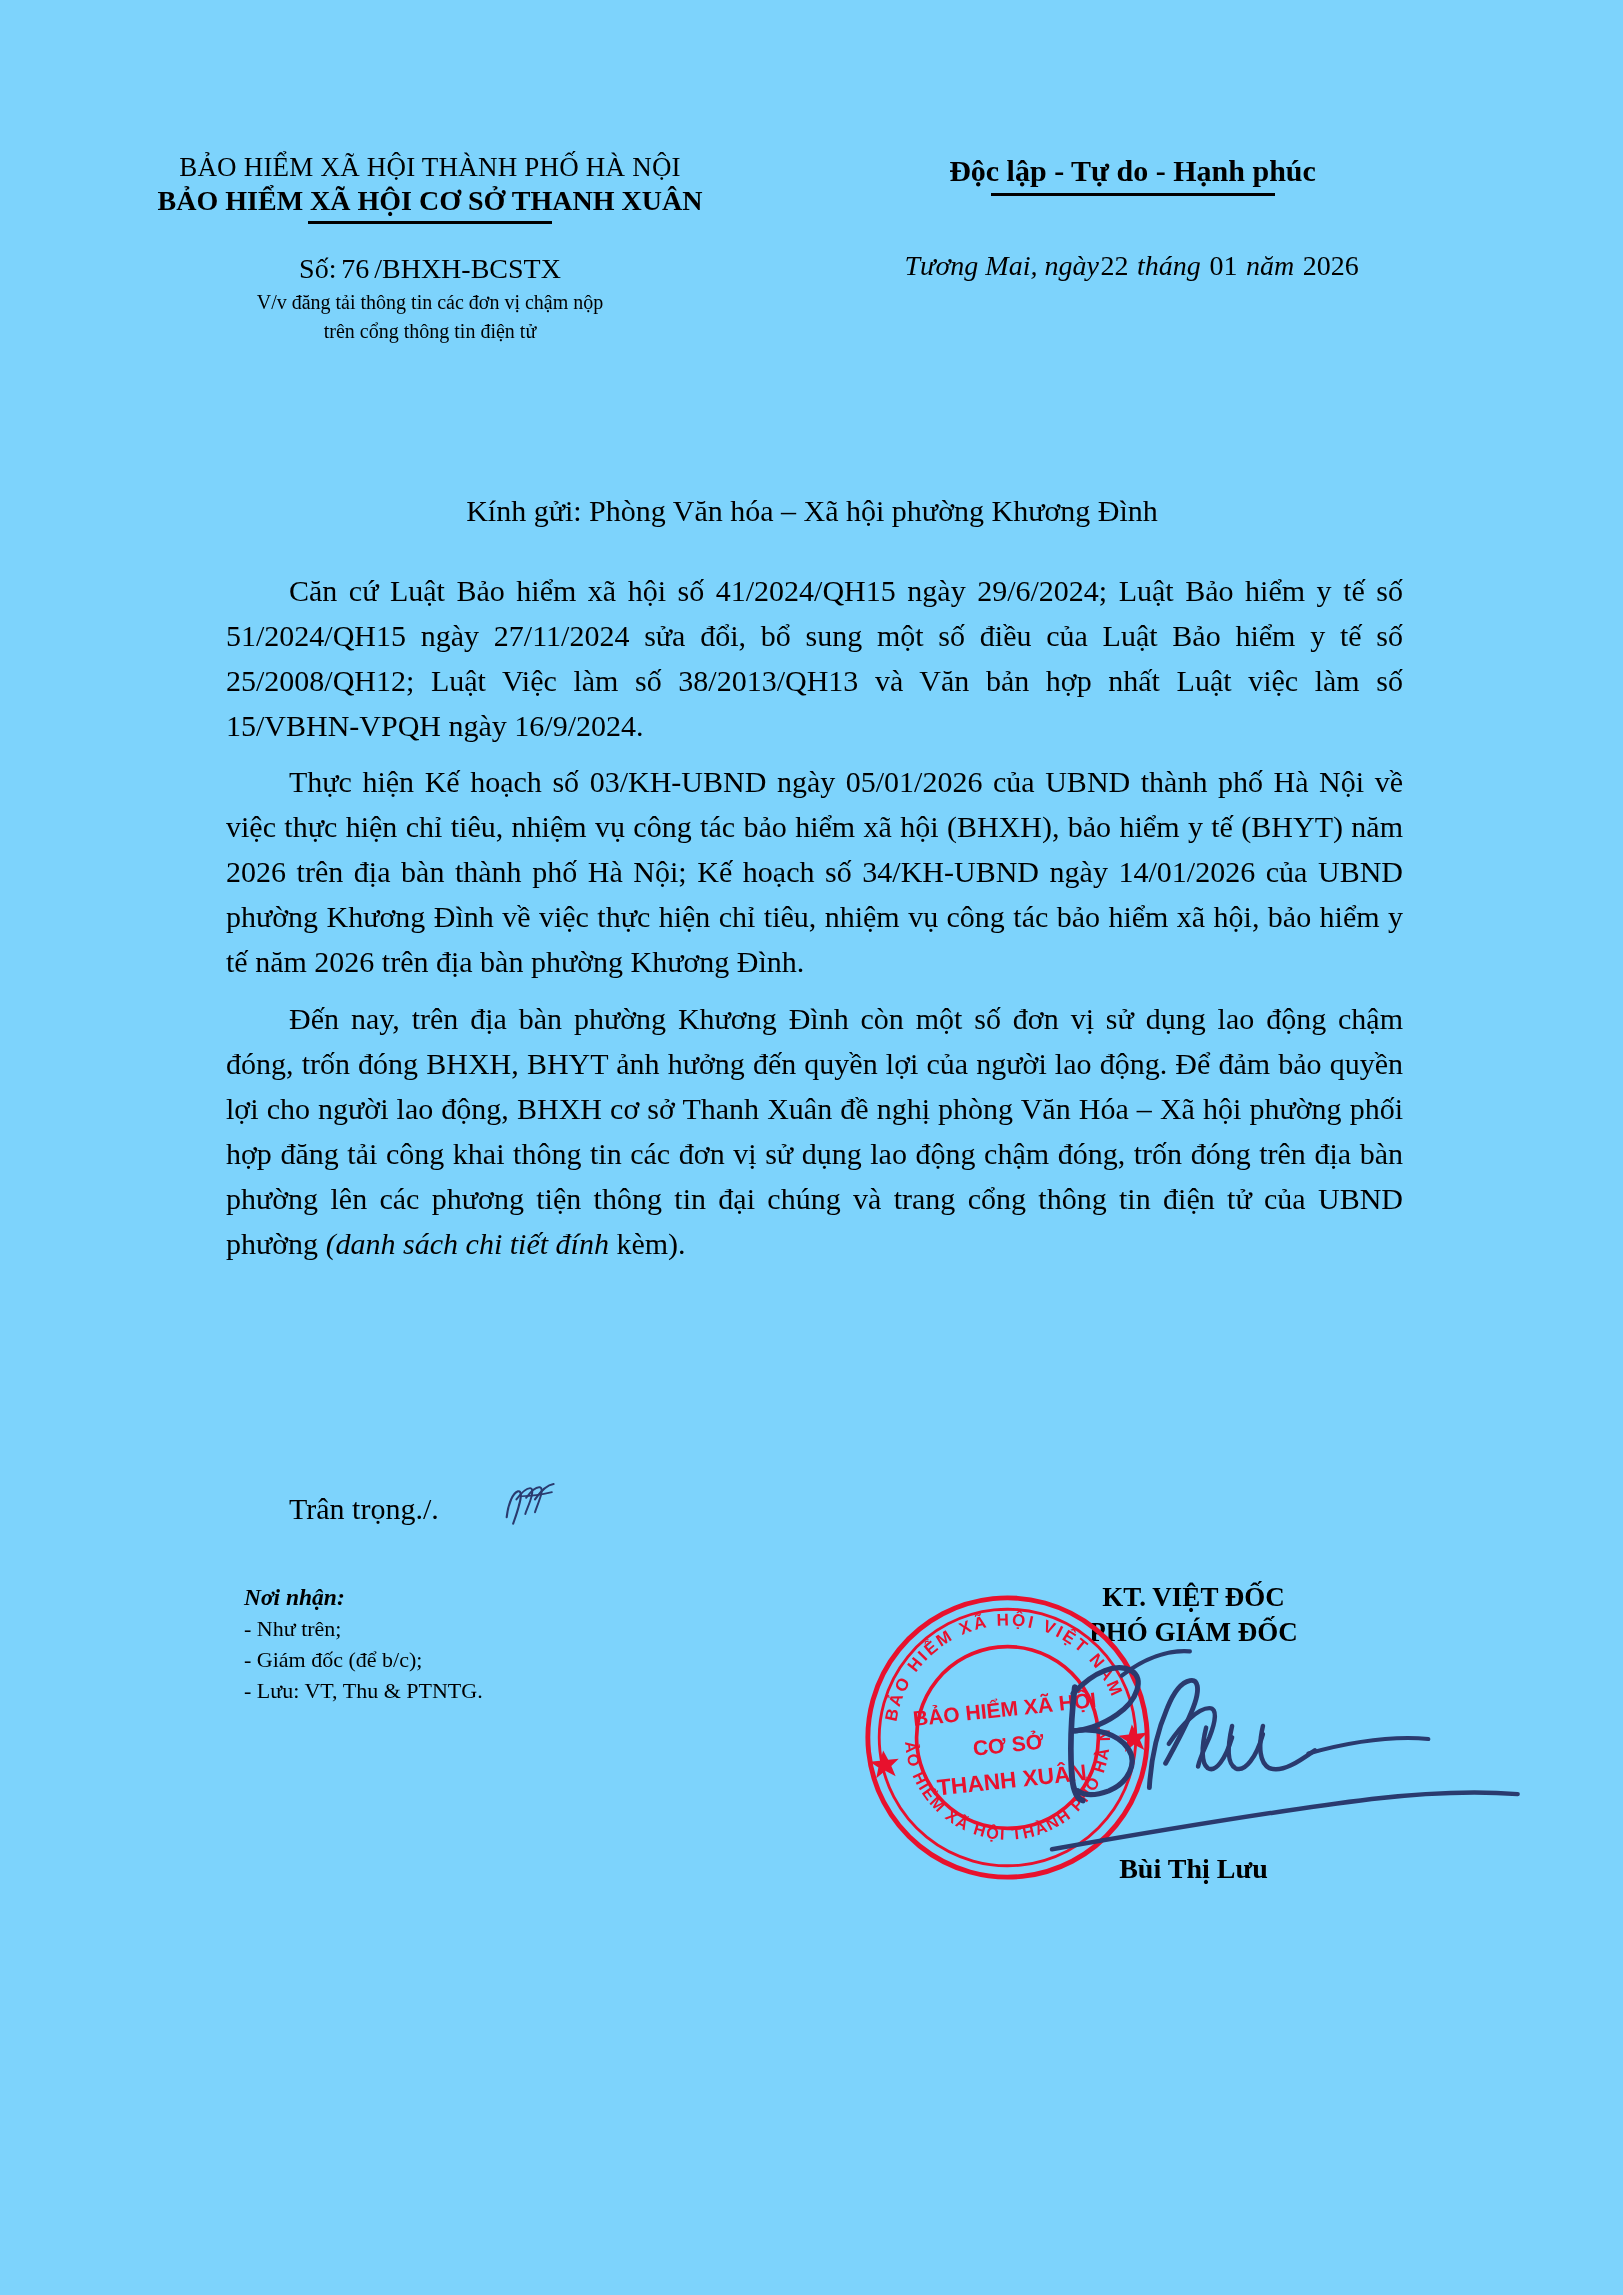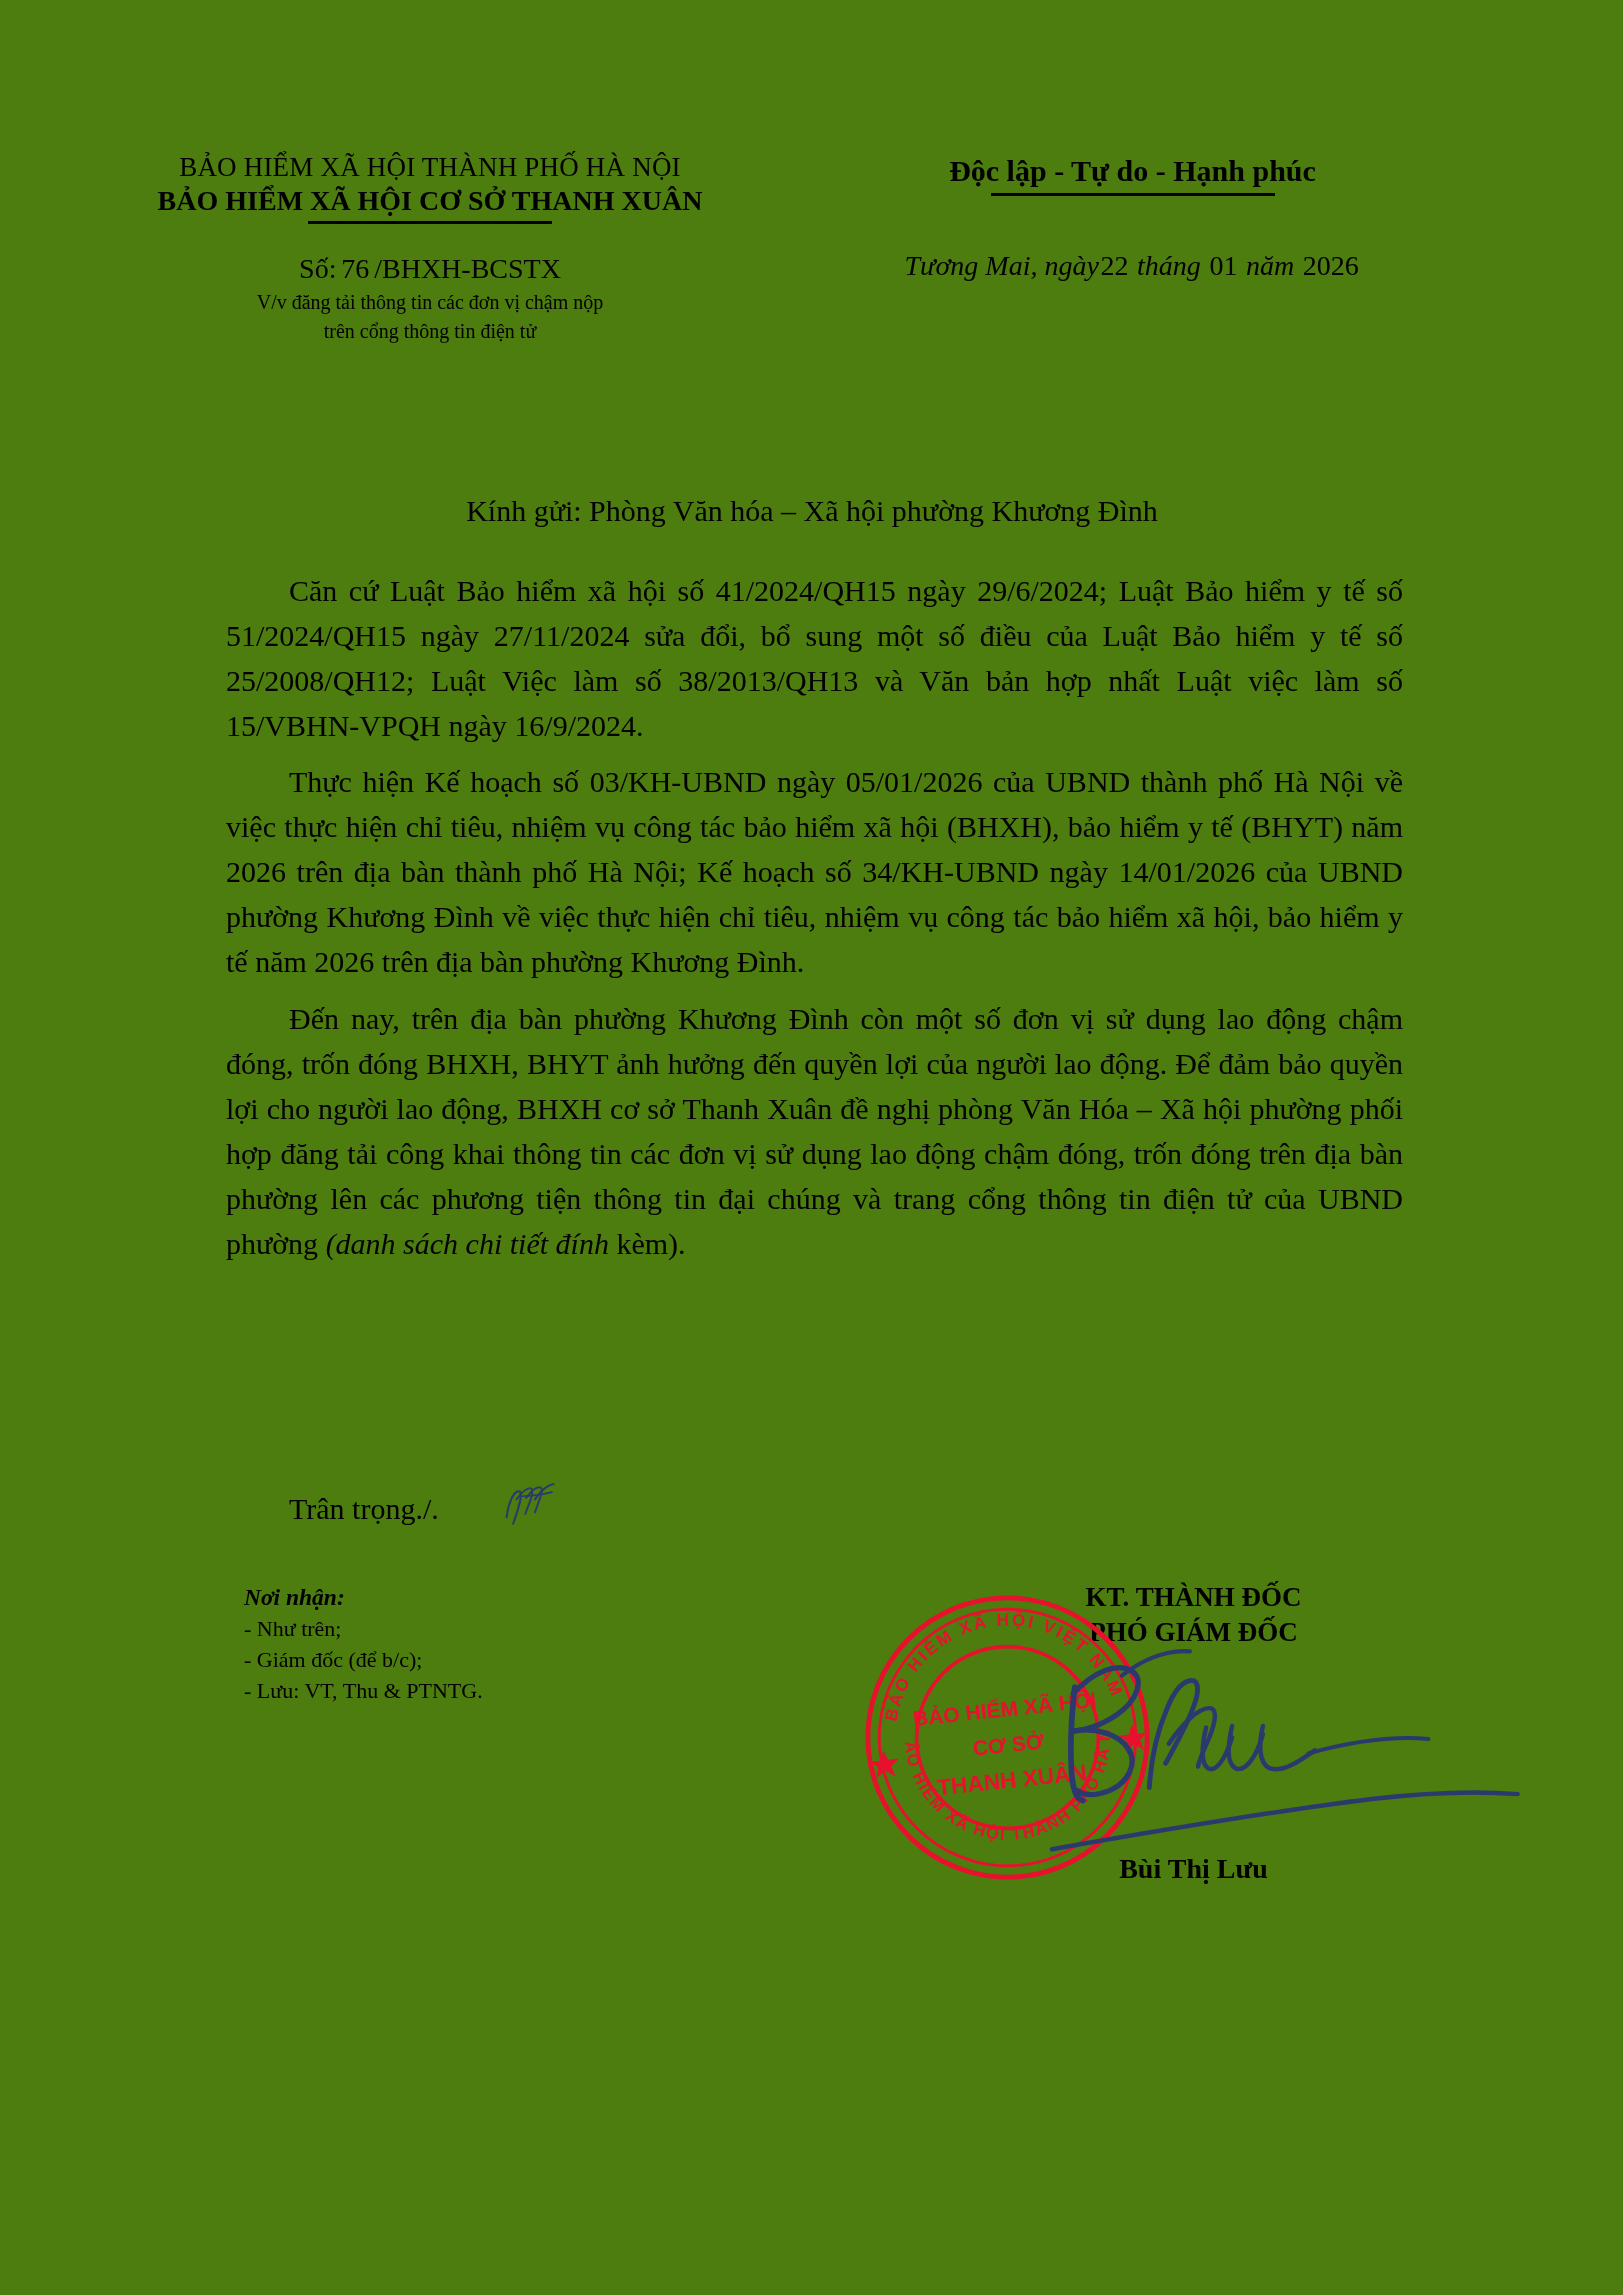--- a/index.html
+++ b/index.html
@@ -14,21 +14,21 @@
     font-family: "Liberation Serif", "DejaVu Serif", serif;
     color: #000000;
     overflow: hidden;
   }
 
   .page {
     position: absolute;
     inset: 0;
     width: 1624px;
     height: 2295px;
-    background: #4d7c0f;
+    background: #7dd3fc;
   }
 
   
   .header {
     position: absolute;
     top: 151px;
     left: 0;
     width: 1624px;
     height: 179px;
   }
@@ -272,21 +272,21 @@
   </div>
 
   <div class="noi-nhan">
     <div class="noi-nhan-title">Nơi nhận:</div>
     <div class="noi-nhan-item">- Như trên;</div>
     <div class="noi-nhan-item">- Giám đốc (để b/c);</div>
     <div class="noi-nhan-item">- Lưu: VT, Thu &amp; PTNTG.</div>
   </div>
 
   <div class="sign-block">
-    <div class="sign-title">KT. THÀNH ĐỐC</div>
+    <div class="sign-title">KT. VIỆT ĐỐC</div>
     <div class="sign-title">PHÓ GIÁM ĐỐC</div>
   </div>
 
   <div class="seal">
     <svg width="289" height="289" viewBox="0 0 356 356" xmlns="http://www.w3.org/2000/svg">
       <defs>
         <path id="arcTop" d="M 40,178 A 138,138 0 0 1 316,178"></path>
         <path id="arcBottom" d="M 52,178 A 126,126 0 0 0 304,178"></path>
       </defs>
       <g transform="rotate(-6 178 178)">

